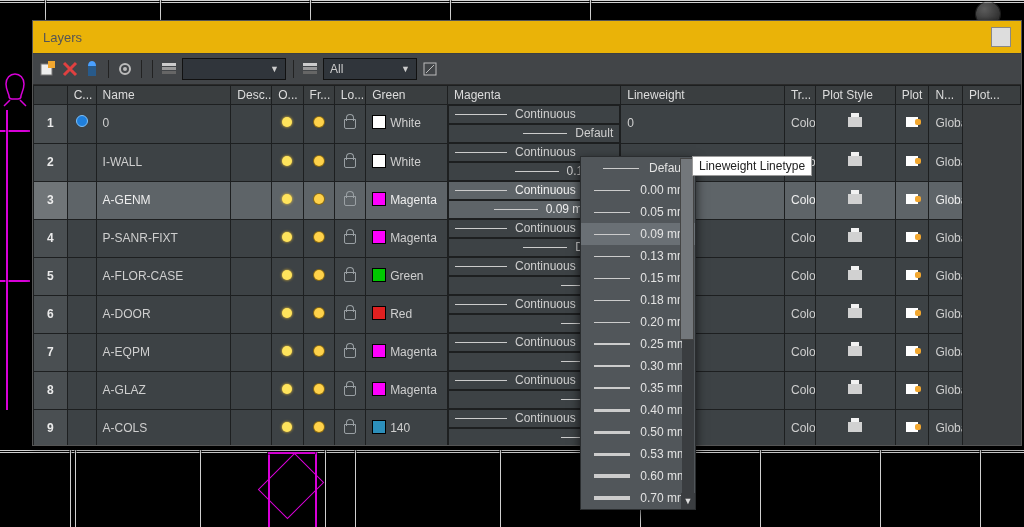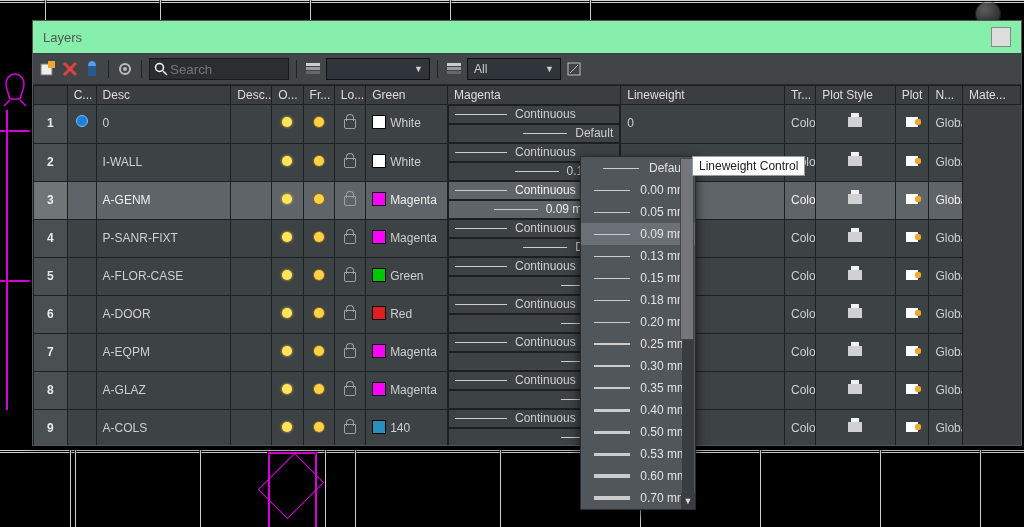--- a/index.html
+++ b/index.html
@@ -10,21 +10,21 @@
   .wl{border-left:1px solid #cfcfcf;width:0}
   .wh{border-top:1px solid #cfcfcf;height:0}
   .ml{border-left:2px solid #d800d8;width:0}
   .mh{border-top:2px solid #d800d8;height:0}
   .wl,.wh,.ml,.mh{box-shadow:0 0 0 .5px #000}
   .face{position:absolute;left:2px;top:72px;width:26px;height:40px}
   .face svg{display:block}
 
   
   .panel{position:absolute;left:32px;top:20px;width:988px;z-index:5;background:#3c3f41;border:1px solid #555;box-shadow:0 2px 6px rgba(0,0,0,.7)}
-  .titlebar{background:#86efac;color:#555;padding:6px 10px;font-size:13px;display:flex;justify-content:space-between;align-items:center;border-bottom:1px solid #3c3f41}
+  .titlebar{background:#eab308;color:#555;padding:6px 10px;font-size:13px;display:flex;justify-content:space-between;align-items:center;border-bottom:1px solid #3c3f41}
   .titlebar .x{width:18px;height:18px;border:1px solid #888;background:#ddd}
 
   .toolbar{background:#424548;padding:4px 6px;display:flex;align-items:center;gap:4px;border-bottom:1px solid #2a2a2a}
   .toolbar .ico{width:18px;height:18px;display:flex;align-items:center;justify-content:center}
   .toolbar .sep{width:1px;height:18px;background:#222;margin:0 3px}
   .search{display:flex;align-items:center;background:#2b2e30;border:1px solid #1a1a1a;height:20px;padding:0 4px;width:130px}
   .search input{background:transparent;border:0;color:#bbb;outline:none;width:100%;font:12px inherit}
   .combo{display:flex;align-items:center;background:#30353b;border:1px solid #111;height:20px;padding:0 6px;gap:6px;color:#ccc}
   .combo .chev{font-size:9px;color:#ccc}
   .magnif svg,.toolbar svg{display:block}
@@ -157,29 +157,20 @@
         </svg>
       </span>
     <span class="sep"></span>
     <span class="ico">
         <svg width="16" height="16">
           <circle cx="8" cy="8" r="5" fill="none" stroke="#bbb" stroke-width="2"></circle>
           <circle cx="8" cy="8" r="2" fill="#bbb"></circle>
         </svg>
       </span>
     <span class="sep"></span>
-    <span class="search">
-      <span class="magnif">
-          <svg width="14" height="14">
-            <circle cx="5.5" cy="5.5" r="4" stroke="#fff" fill="none" stroke-width="1.5"></circle>
-            <line x1="9" y1="9" x2="13" y2="13" stroke="#fff" stroke-width="1.5"></line>
-          </svg>
-        </span>
-      <input placeholder="Search" style="">
-    </span>
     <span class="sep"></span>
     <span class="ico">
         <svg width="16" height="14">
           <rect x="1" y="1" width="14" height="3" fill="#ccc"></rect>
           <rect x="1" y="5" width="14" height="3" fill="#999"></rect>
           <rect x="1" y="9" width="14" height="3" fill="#666"></rect>
         </svg>
       </span>
     <span class="combo" style="width:90px">
       <span></span>
@@ -221,33 +212,33 @@
           <col class="c-tr">
           <col class="c-ps">
           <col class="c-pl">
           <col class="c-np">
           <col class="c-mat">
       </colgroup>
       <thead>
           <tr id="hdr">
             <th></th>
             <th>C...</th>
-            <th>Desc</th>
+            <th>Name</th>
             <th>Desc...</th>
             <th>O...</th>
             <th>Fr...</th>
             <th>Lo...</th>
             <th>Green</th>
             <th>Magenta</th>
             <th>Lineweight</th>
             <th>Tr...</th>
             <th>Plot Style</th>
             <th>Plot</th>
             <th>N...</th>
-            <th>Mate...</th>
+            <th>Plot...</th>
           </tr>
         </thead>
       <tbody id="rows">
           <tr class="">
     <td class="idx">1</td>
     <td class="cur"><span class="curdot"></span></td>
     <td>0</td>
     <td></td>
     <td style="text-align:center"><span class="bulb"></span></td>
     <td style="text-align:center"><span class="sun"></span></td>
@@ -520,13 +511,13 @@
     </div>
     <div class="item">
       <span class="bar" style="border-top-width:4.5px"></span>
       <span>0.70 mm</span>
     </div>
   <div class="scrolltrack"></div>
   <div class="scrollthumb"></div>
   <div class="sd">▼</div>
 </div>
 
-<div class="tip">Lineweight Control</div>
+<div class="tip">Lineweight Linetype</div>
 
 </body></html>

